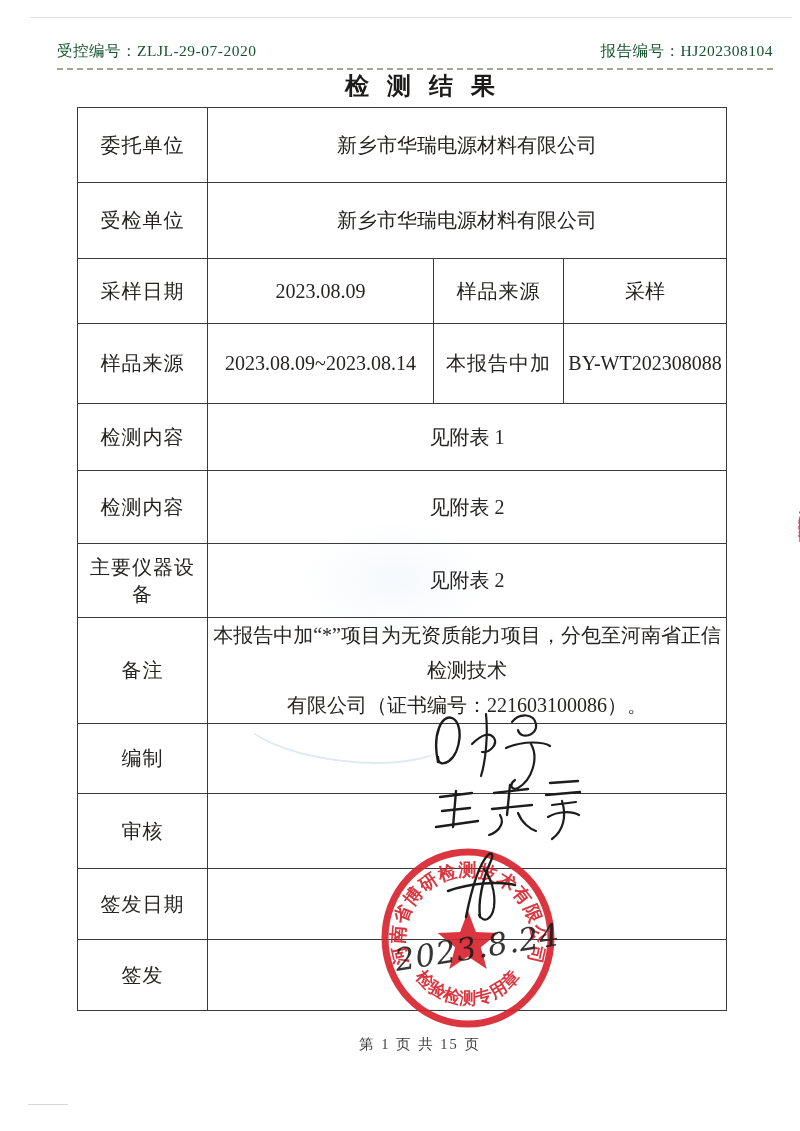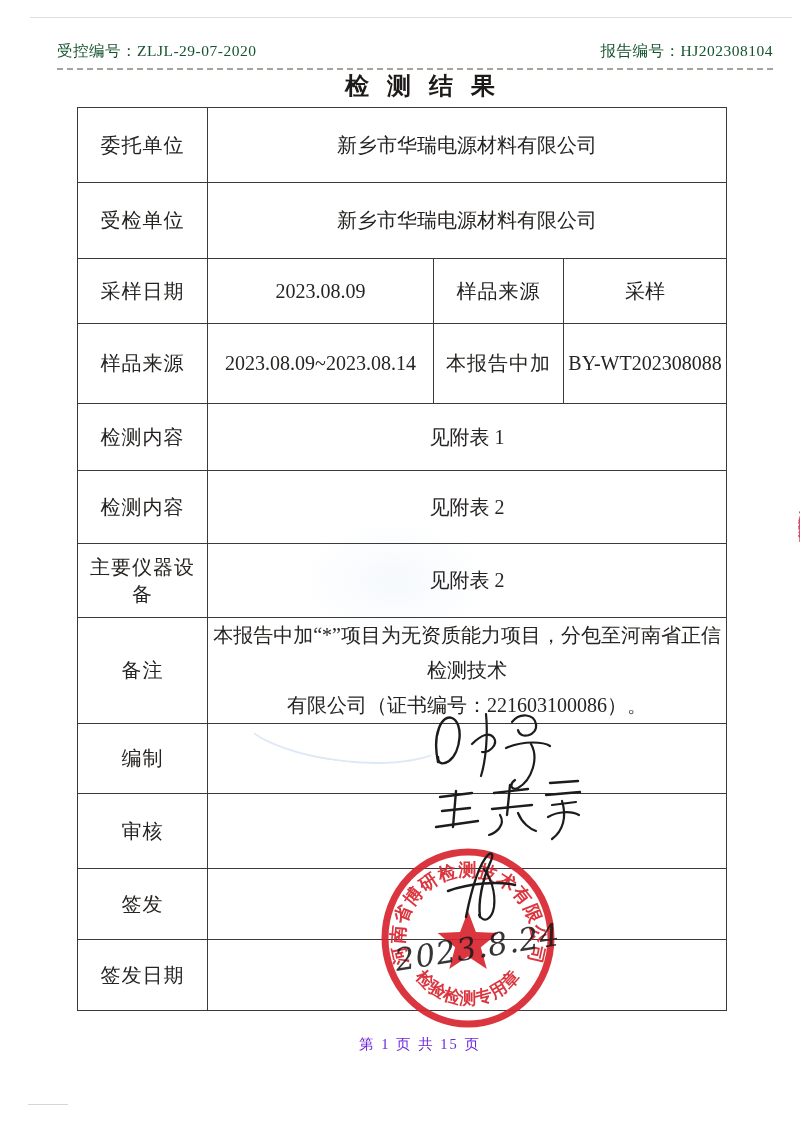--- a/index.html
+++ b/index.html
@@ -31,21 +31,21 @@
   table.rpt td{
     border:1.7px solid #3c3a38;text-align:center;vertical-align:middle;
     font-size:20px;color:#262422;padding:0 4px;overflow:visible;
   }
   td.lbl{letter-spacing:1px;}
   td.rem{font-size:16px;line-height:1.75;padding:4px 10px;}
 
   
   .footer{
     position:absolute;top:1035px;left:0;width:100%;text-align:center;
-    font-size:14.5px;color:#6d28d9;letter-spacing:2px;padding-left:40px;box-sizing:border-box;
+    font-size:14.5px;color:#404040;letter-spacing:2px;padding-left:40px;box-sizing:border-box;
   }
 
   
   .stamp{position:absolute;left:372px;top:845px;width:192px;height:186px;opacity:.92;pointer-events:none;}
   .stamp svg{display:block;}
   .stamp text{font-family:"Liberation Serif","DejaVu Serif",serif;font-weight:bold;}
 
   
   .sig{position:absolute;pointer-events:none;}
   .sig path{fill:none;stroke:#1d1c1c;stroke-linecap:round;stroke-linejoin:round;}
@@ -148,25 +148,25 @@
       </tr>
       <tr style="height:70px">
         <td class="lbl">编制</td>
         <td colspan="3"></td>
       </tr>
       <tr style="height:75px">
         <td class="lbl">审核</td>
         <td colspan="3"></td>
       </tr>
       <tr style="height:71px">
+        <td class="lbl">签发日期</td>
+        <td colspan="3"></td>
+      </tr>
+      <tr style="height:71px">
         <td class="lbl">签发</td>
-        <td colspan="3"></td>
-      </tr>
-      <tr style="height:71px">
-        <td class="lbl">签发日期</td>
         <td colspan="3"></td>
       </tr>
     </tbody>
       </table>
   </div>
 
   <svg class="sig" style="left:428px;top:700px;" width="140" height="98" viewBox="0 0 140 98">
     <path stroke-width="2.4" d="M10,62 C4,34 14,14 24,18 C36,23 33,52 21,61 C15,65 10,64 10,57"></path>
     <path stroke-width="2.2" d="M44,44 C54,34 62,32 66,38 C70,44 62,53 54,52"></path>
     <path stroke-width="2.2" d="M58,14 C60,34 58,60 53,76"></path>

